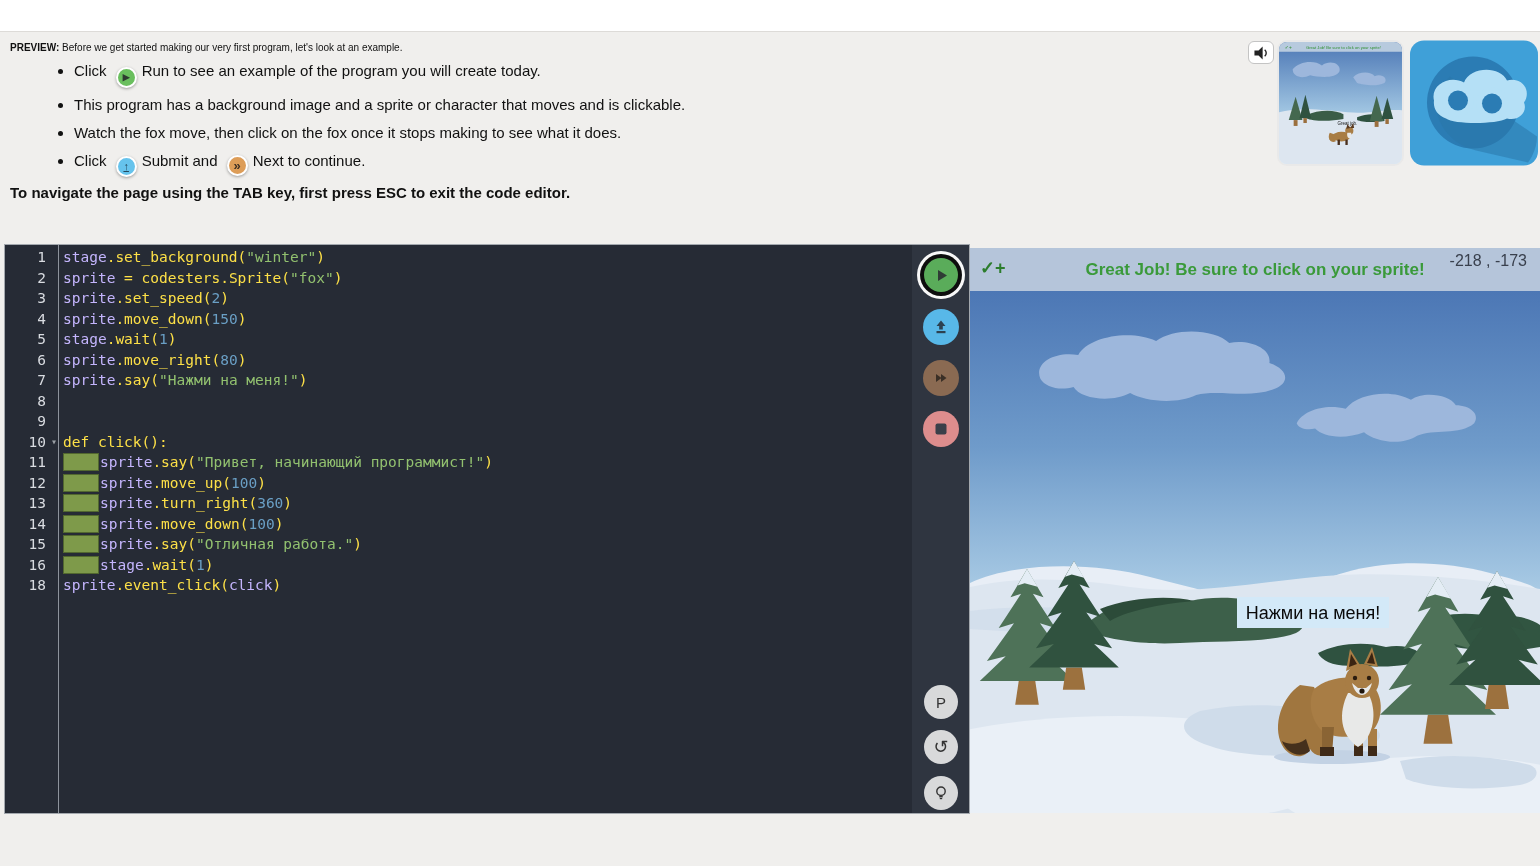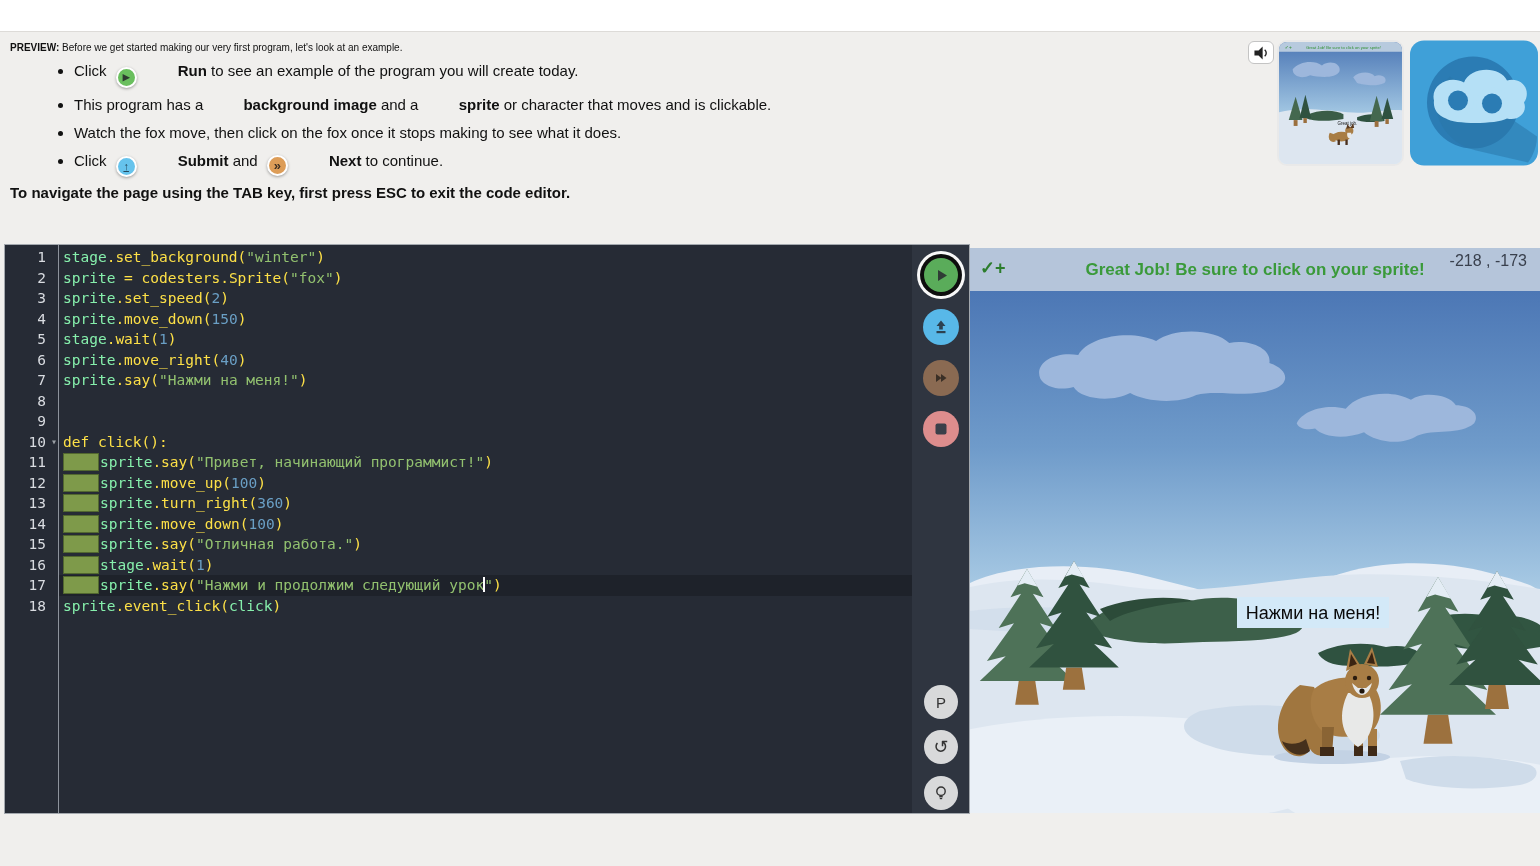--- a/index.html
+++ b/index.html
@@ -19,21 +19,21 @@
   .tab-note{margin:7px 0 0 10px;font-size:15px;font-weight:700;}
   .bullet-icon{
     display:inline-flex;align-items:center;justify-content:center;
     width:17px;height:17px;border-radius:50%;
     vertical-align:-4px;margin:0 5px;
     border:2px solid #fff;box-shadow:0 1px 3px rgba(0,0,0,.35);
     font-size:9px;line-height:1;color:#2e3a30;font-weight:700;
   }
   .icon-submit{text-decoration:underline;font-size:11px;color:#24485c;}
   .icon-next{font-size:13px;color:#3c2f23;}
-  .seg-b{font-weight:700;margin-left:36px;}
+  .seg-b{font-weight:400;}
 
   
   .audio-btn{position:absolute;left:1248px;top:41px;width:26px;height:23px;background:#fff;
     border:1px solid #c4c4c4;border-radius:6px;display:flex;align-items:center;justify-content:center;padding:0;cursor:pointer;}
   .thumb{position:absolute;border-radius:10px;overflow:hidden;cursor:pointer;}
   .thumb-scene{left:1277px;top:40px;width:127px;height:126px;border:2px solid #e9e9e9;box-sizing:border-box;}
   .thumb-logo{left:1410px;top:40px;width:128px;height:126px;}
 
   
   .dark-panel{
@@ -44,21 +44,21 @@
   .gutter-sep{position:absolute;left:53px;top:0;bottom:0;width:1px;background:#8d939c;}
   .code-row{display:flex;height:20.5px;line-height:20.5px;
     font-family:"DejaVu Sans Mono","Liberation Mono",monospace;font-size:14.5px;}
   .gutter-cell{flex:0 0 53px;width:53px;box-sizing:border-box;padding-right:12px;
     text-align:right;color:#d9dce1;position:relative;}
   .fold{position:absolute;right:1px;top:0;font-size:10px;color:#9aa0a6;}
   .code-cell{flex:1 1 auto;padding-left:5px;white-space:pre;position:relative;}
   .code-row.active .code-cell{background:#1e222a;}
   .indent-block{display:inline-block;width:36px;height:18px;margin-right:1px;
     background:#7e9a4a;border:1px solid #52682f;box-sizing:border-box;vertical-align:-4px;}
-  .tk-o{color:#86efac;} .tk-p{color:#fde047;} .tk-s{color:#92c16f;} .tk-n2{color:#6a9fc5;}
+  .tk-o{color:#c4b5fd;} .tk-p{color:#fde047;} .tk-s{color:#92c16f;} .tk-n2{color:#6a9fc5;}
   .tk-caret{display:inline-block;width:2px;height:15px;background:#ffffff;vertical-align:-2px;margin:0 -1px;}
 
   .toolbar{flex:0 0 57px;width:57px;background:#2f3540;position:relative;}
   .tb-btn{position:absolute;left:11px;width:36px;height:36px;border-radius:50%;border:none;
     display:flex;align-items:center;justify-content:center;cursor:pointer;padding:0;}
   .btn-run{top:13px;width:34px;height:34px;left:12px;background:#5aac5a;
     box-shadow:0 0 0 4px #0d0d0d,0 0 0 7px #f8f8f8;}
   .btn-submit{top:64px;background:#58b8e8;}
   .btn-next{top:115px;background:#8a6a52;}
   .btn-stop{top:166px;background:#dd8d8d;}
@@ -167,21 +167,21 @@
       <div class="code-row">
         <div class="gutter-cell">4</div>
         <div class="code-cell"><span class="tk-o">sprite</span><span class="tk-p">.move_down(</span><span class="tk-n2">150</span><span class="tk-p">)</span></div>
       </div>
       <div class="code-row">
         <div class="gutter-cell">5</div>
         <div class="code-cell"><span class="tk-o">stage</span><span class="tk-p">.wait(</span><span class="tk-n2">1</span><span class="tk-p">)</span></div>
       </div>
       <div class="code-row">
         <div class="gutter-cell">6</div>
-        <div class="code-cell"><span class="tk-o">sprite</span><span class="tk-p">.move_right(</span><span class="tk-n2">40</span><span class="tk-p">)</span></div>
+        <div class="code-cell"><span class="tk-o">sprite</span><span class="tk-p">.move_right(</span><span class="tk-n2">80</span><span class="tk-p">)</span></div>
       </div>
       <div class="code-row">
         <div class="gutter-cell">7</div>
         <div class="code-cell"><span class="tk-o">sprite</span><span class="tk-p">.say(</span><span class="tk-s">"Нажми на меня!"</span><span class="tk-p">)</span></div>
       </div>
       <div class="code-row">
         <div class="gutter-cell">8</div>
         <div class="code-cell"></div>
       </div>
       <div class="code-row">
@@ -208,24 +208,20 @@
         <div class="gutter-cell">14</div>
         <div class="code-cell"><span class="indent-block"></span><span class="tk-o">sprite</span><span class="tk-p">.move_down(</span><span class="tk-n2">100</span><span class="tk-p">)</span></div>
       </div>
       <div class="code-row">
         <div class="gutter-cell">15</div>
         <div class="code-cell"><span class="indent-block"></span><span class="tk-o">sprite</span><span class="tk-p">.say(</span><span class="tk-s">"Отличная работа."</span><span class="tk-p">)</span></div>
       </div>
       <div class="code-row">
         <div class="gutter-cell">16</div>
         <div class="code-cell"><span class="indent-block"></span><span class="tk-o">stage</span><span class="tk-p">.wait(</span><span class="tk-n2">1</span><span class="tk-p">)</span></div>
-      </div>
-      <div class="code-row active">
-        <div class="gutter-cell">17</div>
-        <div class="code-cell"><span class="indent-block"></span><span class="tk-o">sprite</span><span class="tk-p">.say(</span><span class="tk-s">"Нажми и продолжим следующий урок</span><span class="tk-caret"></span><span class="tk-s">"</span><span class="tk-p">)</span></div>
       </div>
       <div class="code-row">
         <div class="gutter-cell">18</div>
         <div class="code-cell"><span class="tk-o">sprite</span><span class="tk-p">.event_click(</span><span class="tk-o">click</span><span class="tk-p">)</span></div>
       </div>
     </div>
   <div class="gutter-sep"></div>
   <div class="toolbar">
     <button class="tb-btn btn-run">
       <svg width="15" height="15" viewBox="0 0 15 15">

